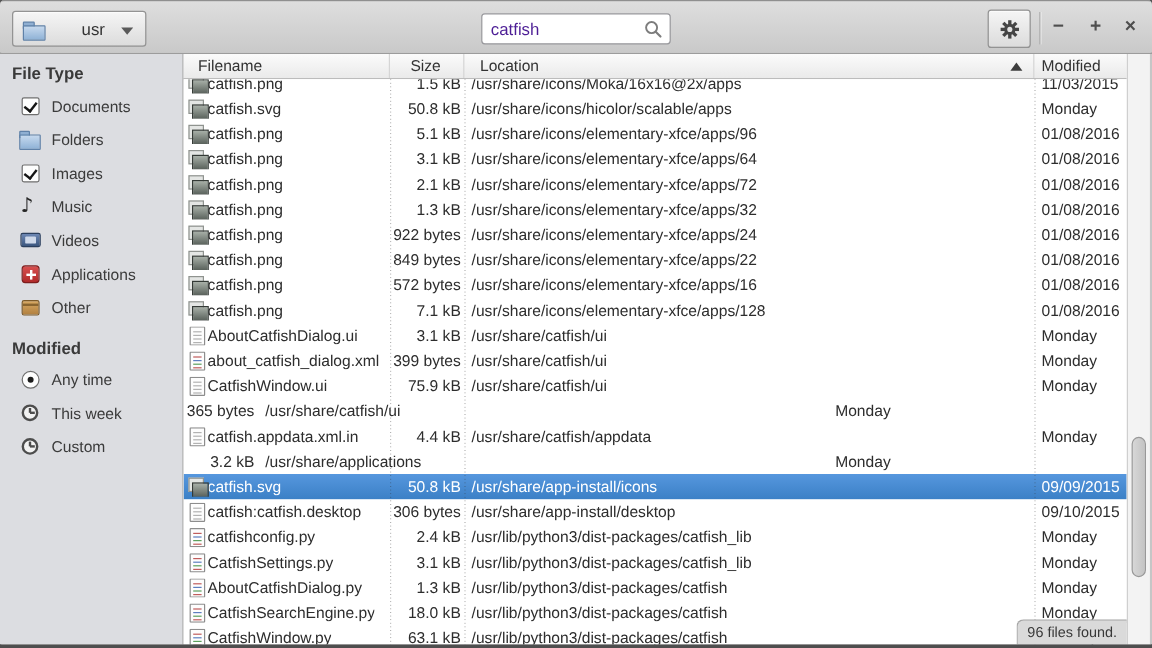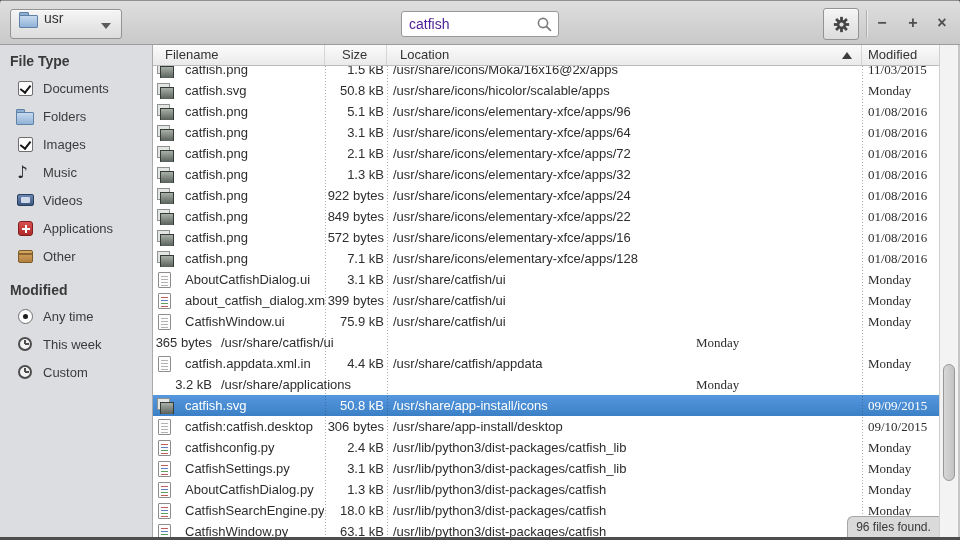--- a/index.html
+++ b/index.html
@@ -8,21 +8,21 @@
 
   .window { position:relative; width:960px; height:540px; background:#fff; overflow:hidden;
             border-radius:4px 4px 0 0; box-shadow:0 0 0 1px #7d7d7d inset; }
 
   
   .toolbar { position:absolute; left:0; top:0; width:960px; height:45px;
              background:linear-gradient(#dedede,#c9c9c9);
              border-top:1px solid #8f8f8f; border-bottom:1px solid #9c9c9c; }
   .tb-btn { position:absolute; border:1px solid #939393; border-radius:3px;
             background:linear-gradient(#f5f5f5,#dcdcdc); box-shadow:0 1px 0 rgba(255,255,255,.6) inset; }
-  .folder-btn { left:10px; top:8px; width:112px; height:30px; display:flex; cursor:default; }
+  .folder-btn { left:10px; top:8px; width:112px; height:30px; display:flex; align-items:center; cursor:default;gap:24px; }
   .folder-btn .lbl { font-size:14px; color:#333; margin-left:6px; }
   .chevron { position:absolute; right:10px; top:13px; width:0; height:0;
              border-left:5px solid transparent; border-right:5px solid transparent; border-top:6px solid #5a5a5a; }
 
   .folder-glyph { position:relative; width:20px; height:17px; margin-left:7px; flex:none; }
   .folder-glyph::before { content:""; position:absolute; left:1px; top:2px; width:8px; height:4px;
                           background:#8fafd2; border:1px solid #5f81a8; border-radius:1px 1px 0 0; }
   .folder-glyph::after  { content:""; position:absolute; left:1px; top:5px; width:17px; height:11px;
                           background:linear-gradient(#c6d9ee,#8fb2d6); border:1px solid #5f81a8; border-radius:1px; }
 
@@ -87,24 +87,24 @@
   .th.c-mod  { width:77px;  padding-left:6px; border-right:none; }
   .sort-arrow { position:absolute; right:9px; top:7px; width:0; height:0;
                 border-left:5px solid transparent; border-right:5px solid transparent; border-bottom:7px solid #3d3d3d; }
 
   
   .rows-viewport { position:absolute; left:153px; top:66px; width:786px; height:471px; overflow:hidden; background:#fff; }
   .rows-inner { margin-top:-7px; }
   .row { height:21px; display:flex; align-items:center; font-size:13px; color:#2d2d2d; white-space:nowrap; cursor:default; }
   .row .cell { overflow:hidden; white-space:nowrap; }
   .row .c-name { width:172px; display:flex; align-items:center; padding-left:3px; }
-  .row .c-name .fname { margin-left:12px; overflow:hidden; }
+  .row .c-name .fname { margin-left:0; overflow:hidden; }
   .row .c-size { width:62px; text-align:right; padding-right:3px; }
   .row .c-loc  { width:475px; padding-left:6px; }
-  .row .c-mod  { width:77px; padding-left:6px;font-family:Liberation Serif, serif; }
+  .row .c-mod  { width:77px; padding-left:6px; }
   .row.selected { background:linear-gradient(#5697de,#3b80c6); color:#fff; }
 
   
   .fi { position:relative; width:17px; height:17px; flex:none; }
   .fi-image::before { content:""; position:absolute; left:1px; top:1px; width:11px; height:10px;
       background:#e4e6e4; border:1px solid #8f938f; }
   .fi-image::after { content:""; position:absolute; left:4px; top:5px; width:12px; height:11px;
       background:linear-gradient(#a8b0a8,#59615b); border:1px solid #343a36; }
   .fi-text, .fi-code { width:13px; height:16px; margin:0 2px; background:#fdfdfd; border:1px solid #8d8d8d; border-radius:1px; }
   .fi-text::after { content:""; position:absolute; left:2px; top:3px; width:7px; height:1px;

